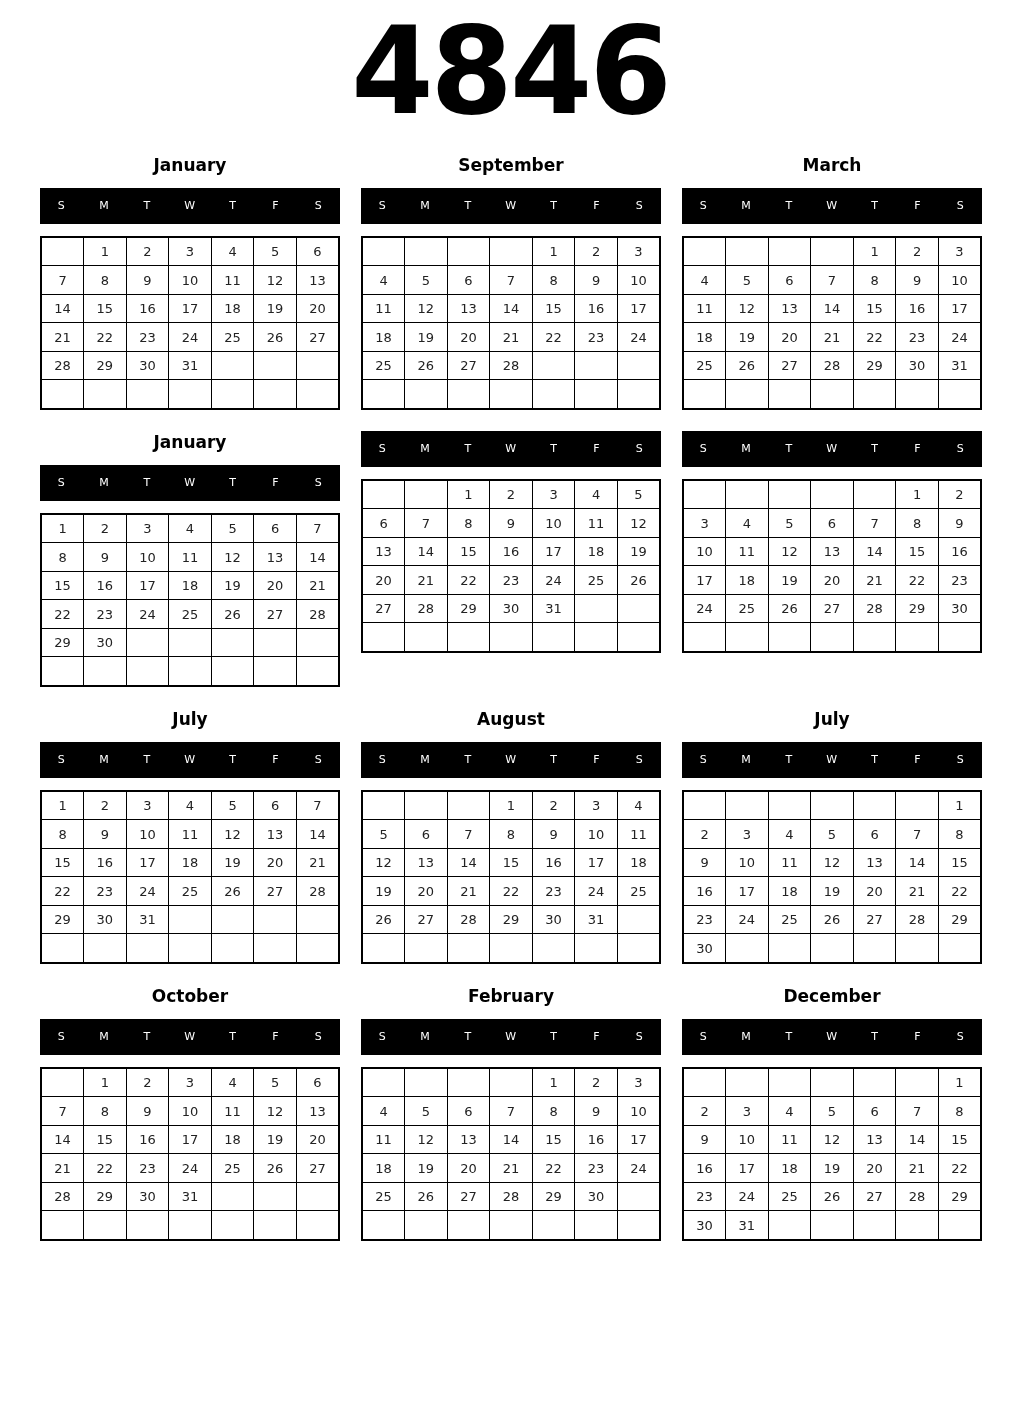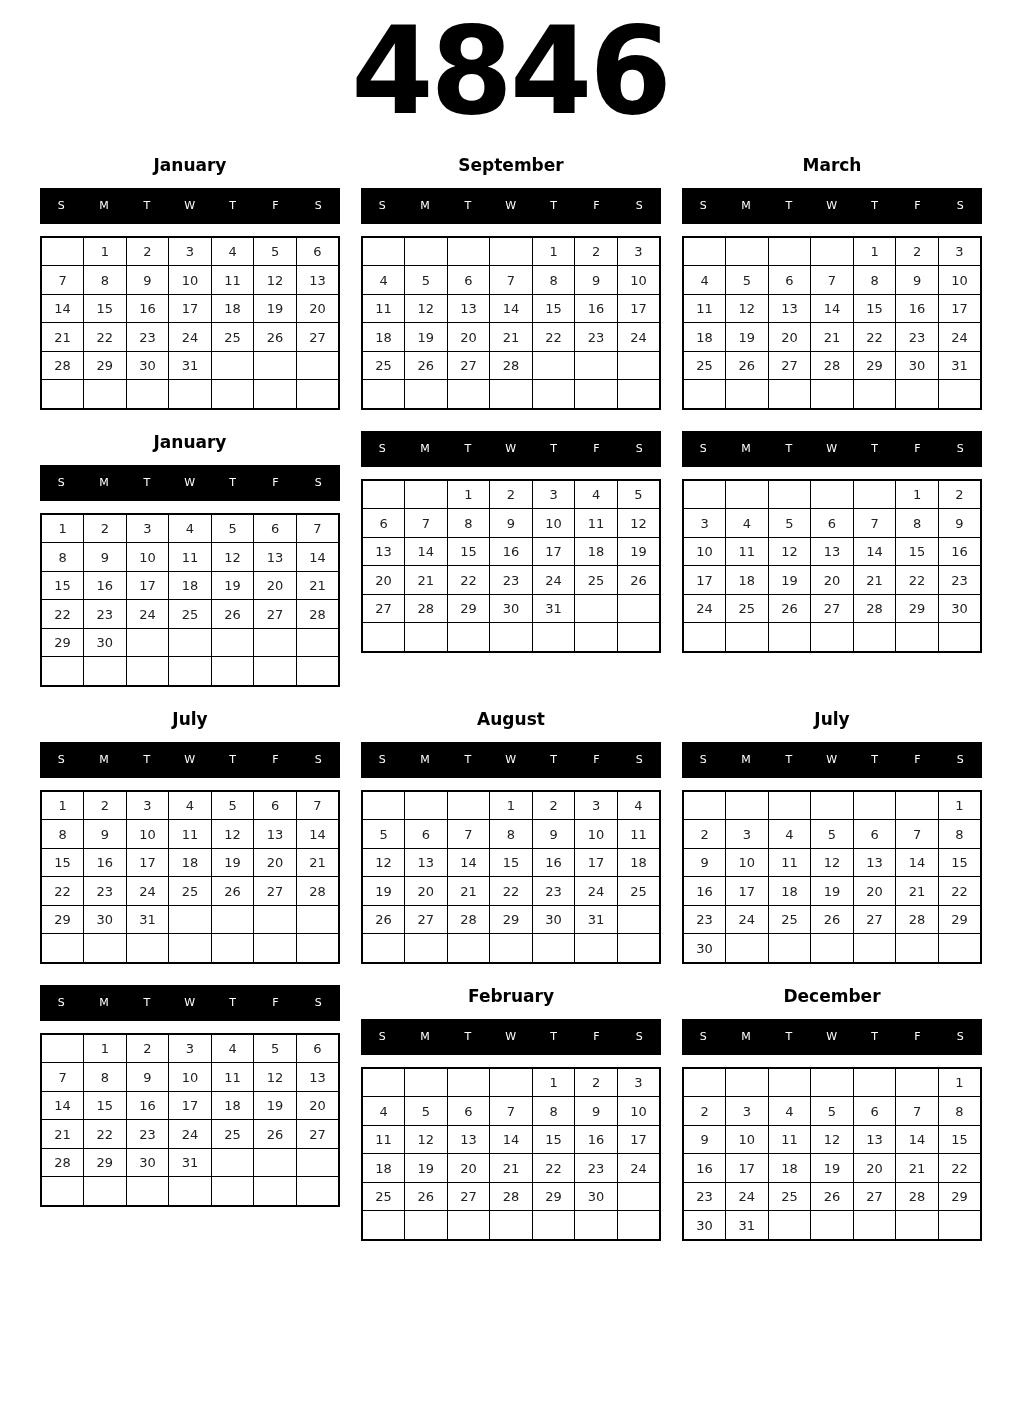--- a/index.html
+++ b/index.html
@@ -713,20 +713,21 @@
               <td></td>
               <td></td>
               <td></td>
               <td></td>
             </tr>
           </tbody>
         </table>
   </div>
 
   <div class="month">
+    <h2 class="month-name">October</h2>
     <div class="weekday-bar">
           <span class="weekday">S</span>
           <span class="weekday">M</span>
           <span class="weekday">T</span>
           <span class="weekday">W</span>
           <span class="weekday">T</span>
           <span class="weekday">F</span>
           <span class="weekday">S</span>
         </div>
     <table class="days-table">

